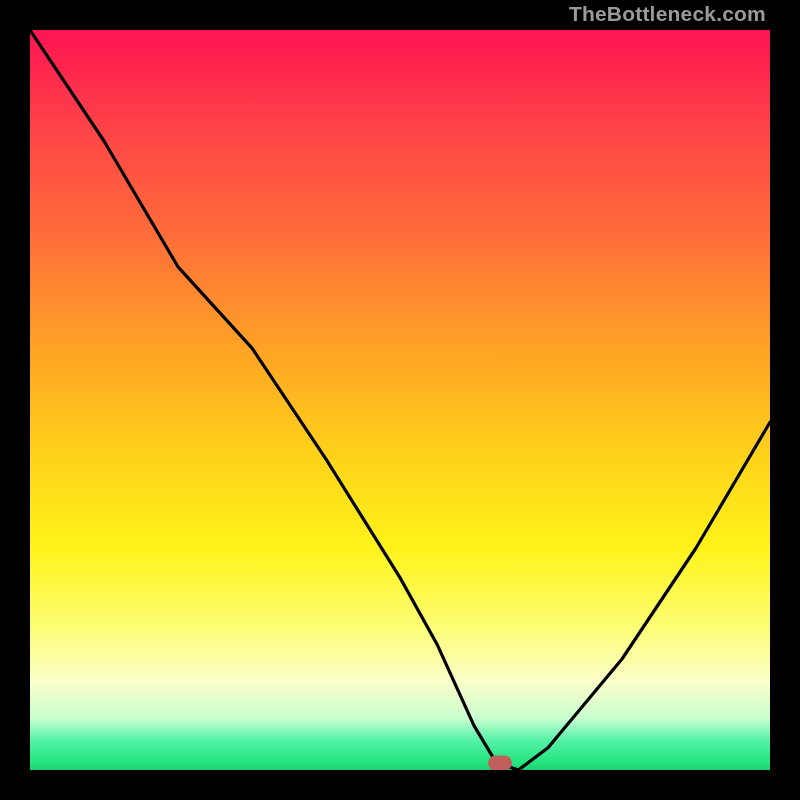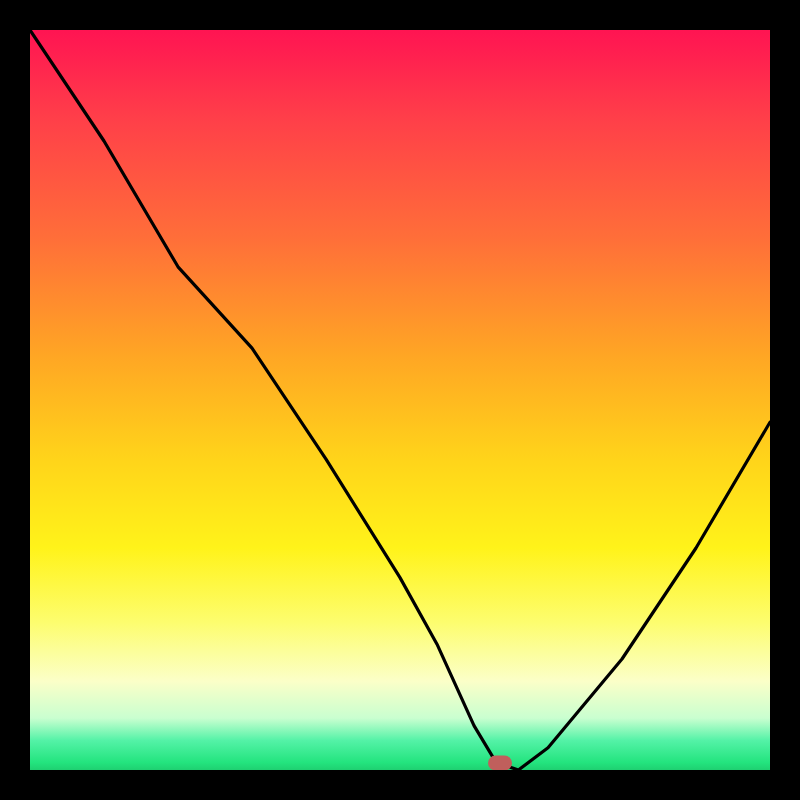--- a/index.html
+++ b/index.html
@@ -70,20 +70,21 @@
     font-weight: 600;
     color: #9a9a9a;
     letter-spacing: 0.2px;
   }
 </style>
 </head>
 <body>
 
 <div class="frame">
 
+  <div class="watermark">TheBottleneck.com</div>
 
   <div class="plot-area">
     <div class="gradient"></div>
 
     <svg class="curve" width="740" height="740" viewBox="0 0 740 740">
       <path id="curve-path" fill="none" stroke="#000" stroke-width="3.2" stroke-linecap="round" stroke-linejoin="round" d="M0.0 0.0 L74.0 111.0 L148.0 236.8 L222.0 318.2 L296.0 429.2 L370.0 547.6 L407.0 614.2 L444.0 695.6 L466.2 732.6 L488.4 740.0 L518.0 717.8 L592.0 629.0 L666.0 518.0 L740.0 392.2 "></path>
     </svg>
 
     <div id="marker" class="marker" style="left: 469.9px; top: 732.6px;"></div>
   </div>

